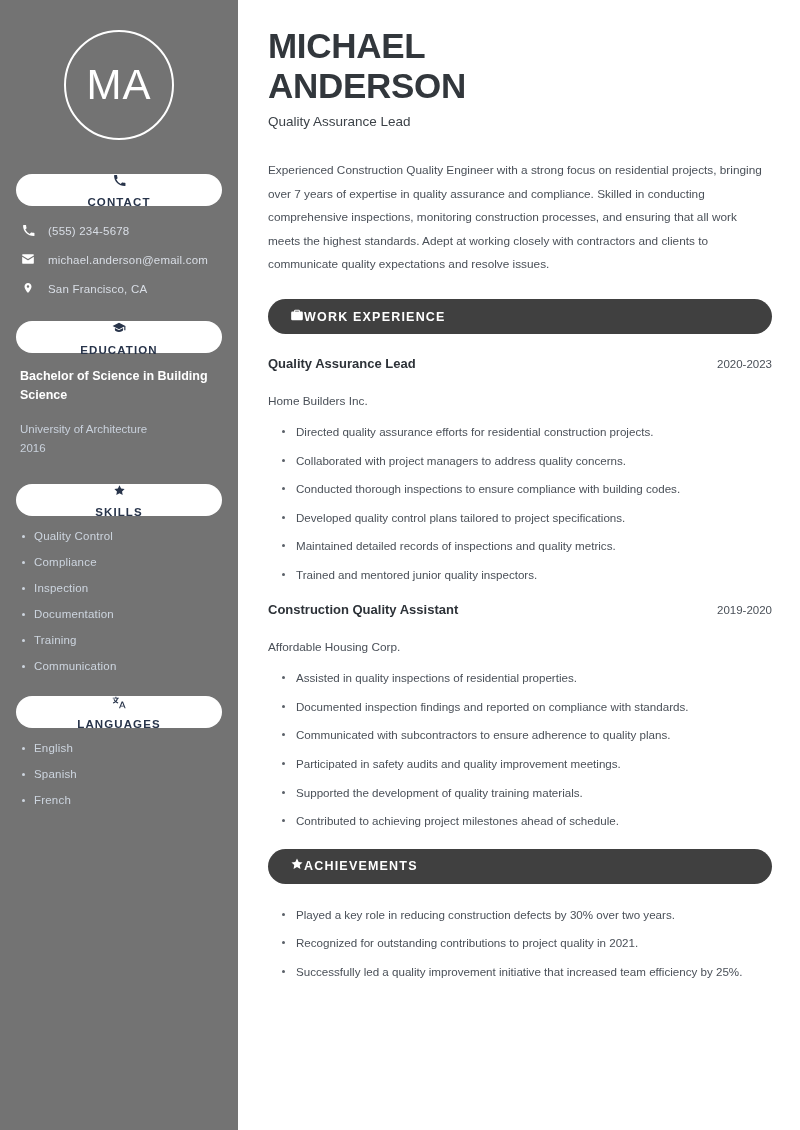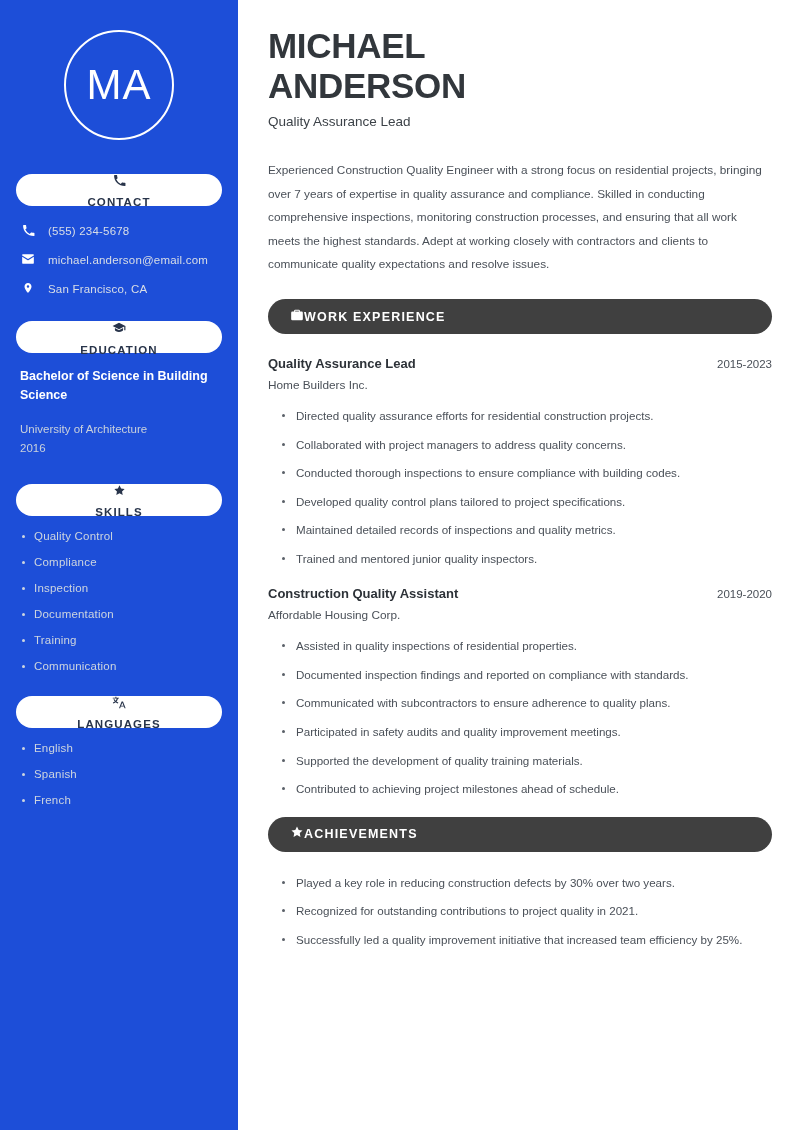--- a/index.html
+++ b/index.html
@@ -17,21 +17,21 @@
     height: 1130px;
     background: #f7f7f8;
     display: flex;
     overflow: hidden;
   }
 
   
   .sidebar {
     width: 238px;
     min-width: 238px;
-    background: #1d4ed8;
+    background: #737373;
     padding: 20px 16px 12px 16px;
     color: #ffffff;
     position: relative;
   }
 
   .avatar-wrap {
     display: flex;
     justify-content: center;
     margin-top: 10px;
     margin-bottom: 34px;
@@ -181,21 +181,21 @@
     color: #2d3238;
   }
   .exp-dates {
     font-size: 11.5px;
     color: #4a5058;
     white-space: nowrap;
   }
   .exp-company {
     font-size: 11.8px;
     color: #4a5058;
-    margin-top: 7px;
+    margin-top: 23px;
     margin-bottom: 15px;
   }
 
   .bullets { list-style: none; padding-left: 14px; }
   .bullets li {
     font-size: 11.6px;
     line-height: 1.6;
     color: #4a5058;
     padding-left: 14px;
     position: relative;
@@ -334,21 +334,21 @@
         <svg width="14" height="14" viewBox="0 0 24 24" fill="#ffffff">
           <path d="M9 3a2 2 0 00-2 2v1H4a2 2 0 00-2 2v11a2 2 0 002 2h16a2 2 0 002-2V8a2 2 0 00-2-2h-3V5a2 2 0 00-2-2H9zm0 1.8h6c.1 0 .2.1.2.2v1H8.8V5c0-.1.1-.2.2-.2z"></path>
         </svg>
       </span>
       <span class="sb-label">WORK EXPERIENCE</span>
     </div>
 
     <div class="exp-entry">
       <div class="exp-head">
         <span class="exp-role">Quality Assurance Lead</span>
-        <span class="exp-dates">2015-2023</span>
+        <span class="exp-dates">2020-2023</span>
       </div>
       <div class="exp-company">Home Builders Inc.</div>
       <ul class="bullets">
         <li>Directed quality assurance efforts for residential construction projects.</li>
         <li>Collaborated with project managers to address quality concerns.</li>
         <li>Conducted thorough inspections to ensure compliance with building codes.</li>
         <li>Developed quality control plans tailored to project specifications.</li>
         <li>Maintained detailed records of inspections and quality metrics.</li>
         <li>Trained and mentored junior quality inspectors.</li>
       </ul>

